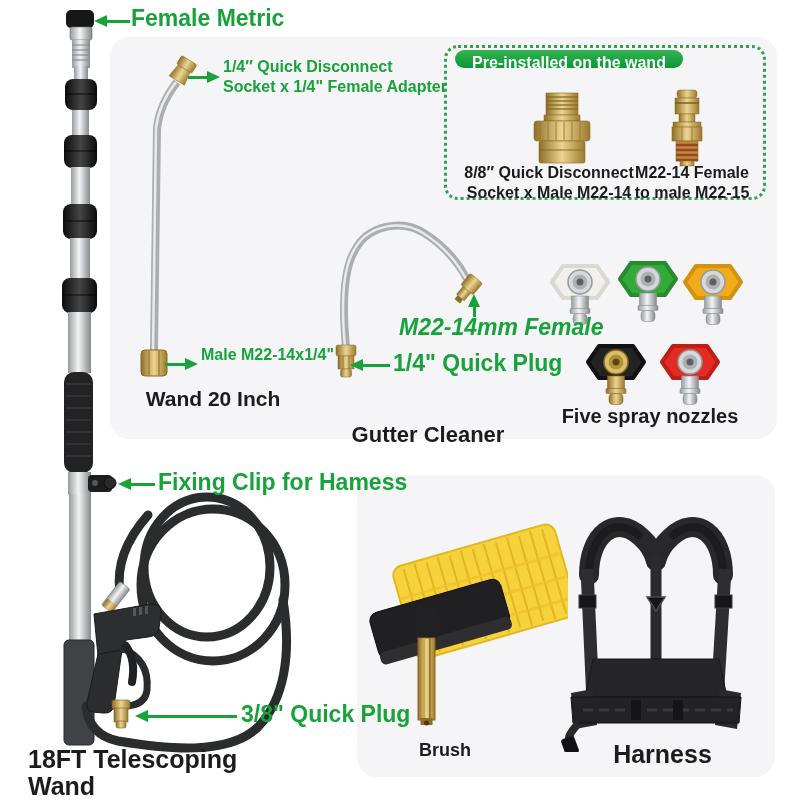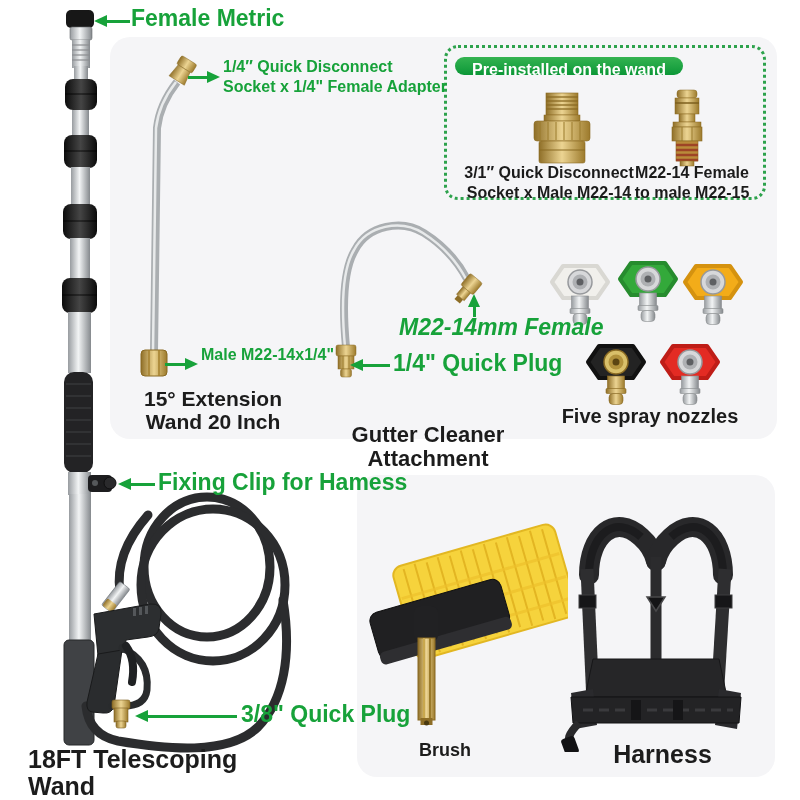--- a/index.html
+++ b/index.html
@@ -39,21 +39,21 @@
   .ar-u::before{content:"";position:absolute;top:0;left:0;
     border-left:6.5px solid transparent;border-right:6.5px solid transparent;
     border-bottom:13px solid var(--green);}
   .ar-u::after{content:"";position:absolute;top:11px;bottom:0;left:5px;width:3px;background:var(--green);}
   
   .dotted-box{
     position:absolute;left:444px;top:45px;width:322px;height:155px;
     border:3px dotted #2da24c;border-radius:14px;box-sizing:border-box;
   }
   .pill{
-    position:absolute;left:455px;top:57px;width:228px;height:18px;
+    position:absolute;left:455px;top:50px;width:228px;height:18px;
     background:linear-gradient(180deg,#34b351 0%,#0c9737 100%);
     border-radius:14px;color:#fff;text-align:center;
     font-weight:700;font-size:16px;line-height:26px;
   }
   .fit-label{
     position:absolute;color:#1b1b1b;font-weight:700;font-size:16px;line-height:20px;text-align:center;
   }
 </style>
 </head>
 <body>
@@ -207,21 +207,21 @@
       <line x1="156" y1="57" x2="178" y2="57"></line>
         <line x1="156" y1="62" x2="178" y2="62"></line>
       <line x1="156" y1="67" x2="178" y2="67"></line>
         <line x1="156" y1="72" x2="178" y2="72"></line>
     </g>
     <rect x="160" y="73" width="14" height="5" fill="url(#gBrass)" stroke="#8a6a22" stroke-width="0.5"></rect>
   </g>
 </svg>
 
 <div class="fit-label" style="left:453px;top:163px;width:192px;">
-  <span class="l">3/1″ Quick Disconnect</span>
+  <span class="l">8/8″ Quick Disconnect</span>
   <span class="l">Socket x Male M22-14</span>
 </div>
 <div class="fit-label" style="left:628px;top:163px;width:128px;">
   <span class="l">M22-14 Female</span>
   <span class="l">to male M22-15</span>
 </div>
 
 <svg width="165" height="170" viewBox="0 0 165 170" style="left:330px;top:212px;">
   <path d="M 16 135 C 12 92, 14 56, 25 38 C 38 13, 72 7, 94 21 C 113 33, 128 50, 137 67" stroke="#aaaeb1" stroke-width="8" fill="none"></path>
   <path d="M 15 135 C 11 92, 13 56, 24 38 C 37 13, 71 7, 93 21 C 112 33, 127 50, 136 67" stroke="#e8eaeb" stroke-width="2.5" fill="none"></path>
@@ -373,27 +373,25 @@
 <div class="glabel big" style="left:393px;top:353px;">1/4" Quick Plug</div>
 <div class="ar ar-l" style="left:350px;top:359px;width:40px;"></div>
 
 <div class="glabel big" style="left:158px;top:472px;">Fixing Clip for Hamess</div>
 <div class="ar ar-l" style="left:118px;top:478px;width:37px;"></div>
 
 <div class="glabel big" style="left:241px;top:704px;">3/8" Quick Plug</div>
 <div class="ar ar-l" style="left:135px;top:710px;width:102px;"></div>
 
 <div class="caption" style="left:127px;top:387px;width:172px;font-size:21px;line-height:23px;">
-  <span class="l">15° Extension</span>
   <span class="l">Wand 20 Inch</span>
 </div>
 
 <div class="caption" style="left:330px;top:387px;width:196px;font-size:22px;line-height:24px;margin-top:36px;">
   <span class="l">Gutter Cleaner</span>
-  <span class="l">Attachment</span>
 </div>
 
 <div class="caption" style="left:540px;top:404px;width:220px;font-size:20px;line-height:25px;">Five spray nozzles</div>
 
 <div class="caption" style="left:28px;top:746px;width:260px;font-size:25px;line-height:27px;text-align:left;">18FT Telescoping Wand</div>
 
 <div class="caption" style="left:390px;top:737px;width:110px;font-size:18px;line-height:27px;">Brush</div>
 
 <div class="caption" style="left:605px;top:741px;width:115px;font-size:25px;line-height:27px;">Harness</div>
 

